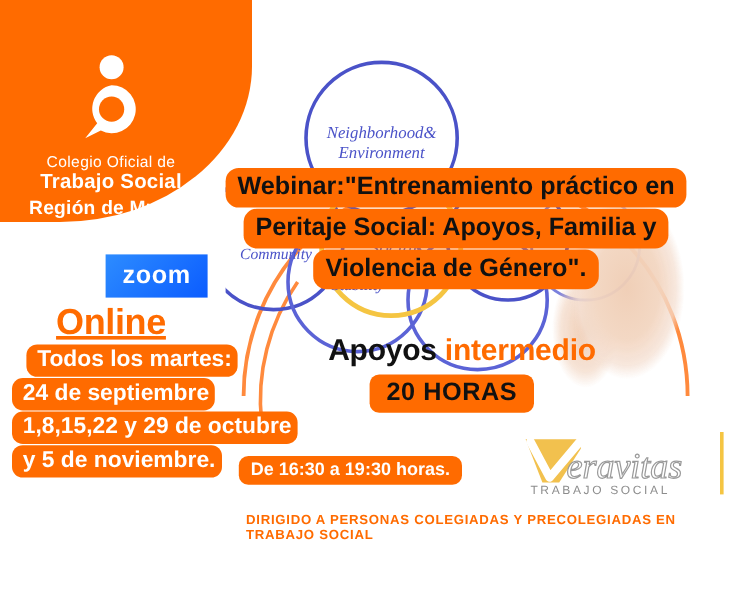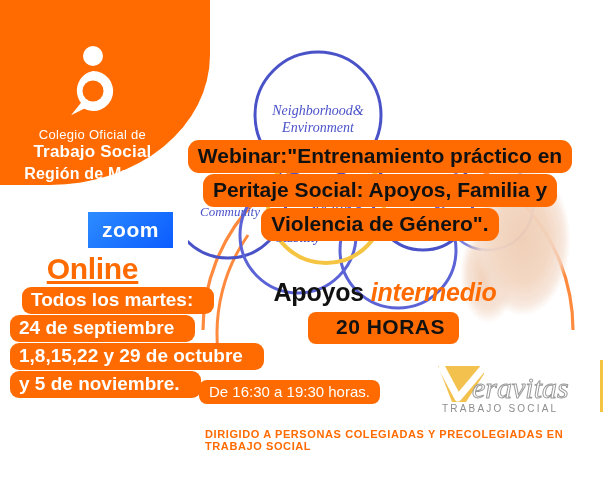--- a/index.html
+++ b/index.html
@@ -94,21 +94,21 @@
     text-decoration: underline;
   }
 
   
   .hl-block { position: absolute; }
   .hl-block .ln {
     display: inline-block;
     background: #ff6b00;
     color: #ffffff;
     border-radius: 9px;
-    padding: 1px 21px 3px 9px;
+    padding: 1px 5px 3px 9px;
     font-weight: bold;
     white-space: nowrap;
   }
   .dates { left: 10px; top: 287px; width: 260px; }
   .dates .ln { font-size: 19px; line-height: 23px; margin-bottom: 1px; }
   .dates .r1 { margin-left: 12px; }
 
   .title { left: 180px; top: 140px; width: 400px; text-align: center; }
   .title .ln {
     color: #111111;
@@ -121,41 +121,41 @@
 
   .nivel {
     position: absolute;
     left: 250px; top: 278px; width: 270px;
     text-align: center;
     font-size: 25px;
     font-weight: bold;
     color: #111111;
     letter-spacing: -.2px;
   }
-  .nivel .hi { color: #ff6b00; font-style: italic; }
+  .nivel .hi { color: #ff6b00; }
 
   .horas {
     position: absolute;
     left: 308px; top: 312px;
     background: #ff6b00;
     color: #111111;
     font-size: 21px;
     font-weight: bold;
     border-radius: 8px;
-    padding: 3px 14px 5px 28px;
+    padding: 3px 14px 5px 14px;
     letter-spacing: .5px;
   }
 
   .hora-sesion {
     position: absolute;
     left: 199px; top: 380px;
     background: #ff6b00;
     color: #ffffff;
     font-size: 15px;
-    font-weight: normal;
+    font-weight: bold;
     border-radius: 8px;
     padding: 3px 10px 4px 10px;
   }
 
   
   .veravitas { position: absolute; left: 432px; top: 358px; width: 160px; height: 58px; text-align: center; }
   .veravitas svg { display:block; }
   .vdivider {
     position: absolute;
     left: 600px; top: 360px;

